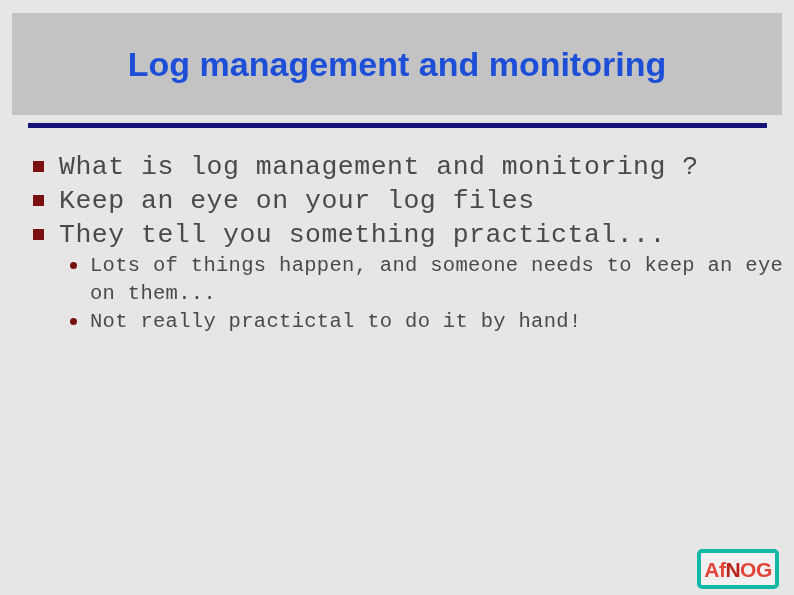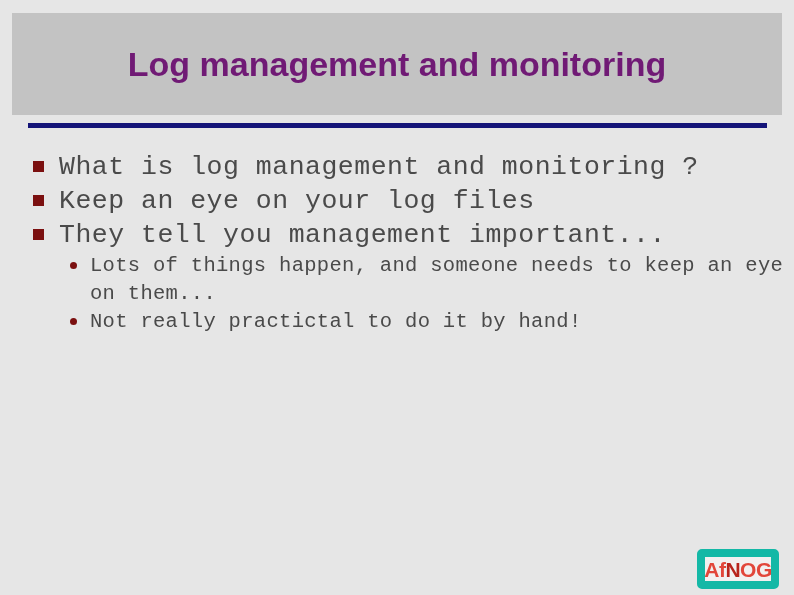--- a/index.html
+++ b/index.html
@@ -28,21 +28,21 @@
     left: 12px;
     top: 13px;
     width: 770px;
     height: 102px;
     background: #c3c3c3;
     display: flex;
     align-items: center;
     justify-content: center;
   }
   #slide-title {
-    color: #701a75;
+    color: #1d4ed8;
     font-family: "Liberation Sans", sans-serif;
     font-weight: bold;
     font-size: 34px;
     letter-spacing: 0px;
     line-height: 1;
     white-space: nowrap;
   }
 
   
   #title-rule {
@@ -116,21 +116,21 @@
   .sub-group { }
 
   
   #afnog-logo {
     position: absolute;
     left: 697px;
     top: 549px;
     width: 82px;
     height: 40px;
     box-sizing: border-box;
-    border: 8px solid #14b8a6;
+    border: 4px solid #14b8a6;
     border-radius: 5px;
     background: #f2f0f0;
     display: flex;
     align-items: center;
     justify-content: center;
     overflow: hidden;
   }
   #afnog-logo-text {
     font-family: "Liberation Sans", sans-serif;
     font-weight: bold;
@@ -161,21 +161,21 @@
     </div>
 
 
     <div class="bullet-row">
       <span class="marker-l1"></span>
       <span class="text-l1">Keep an eye on your log files</span>
     </div>
 
     <div class="bullet-row">
       <span class="marker-l1"></span>
-      <span class="text-l1">They tell you management important...</span>
+      <span class="text-l1">They tell you something practictal...</span>
     </div>
 
     <div class="bullet-row sub-group">
       <span class="marker-l2"></span>
       <span class="text-l2">Lots of things happen, and someone needs to keep an eye on them...</span>
     </div>
 
     <div class="bullet-row">
       <span class="marker-l2"></span>
       <span class="text-l2">Not really practictal to do it by hand!</span>

